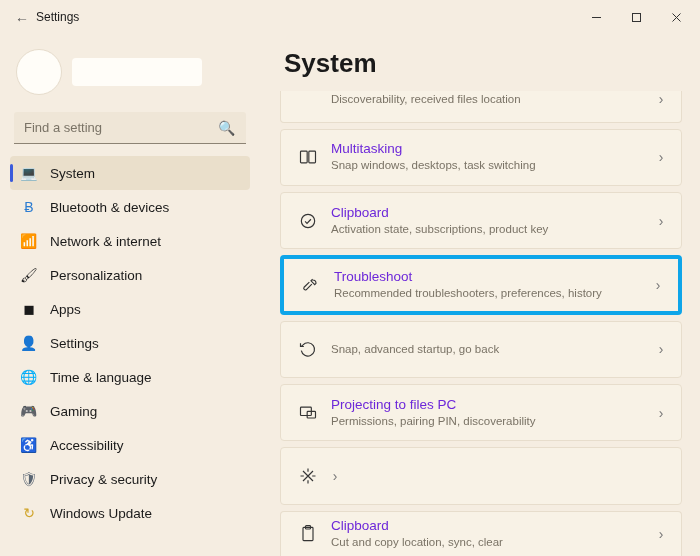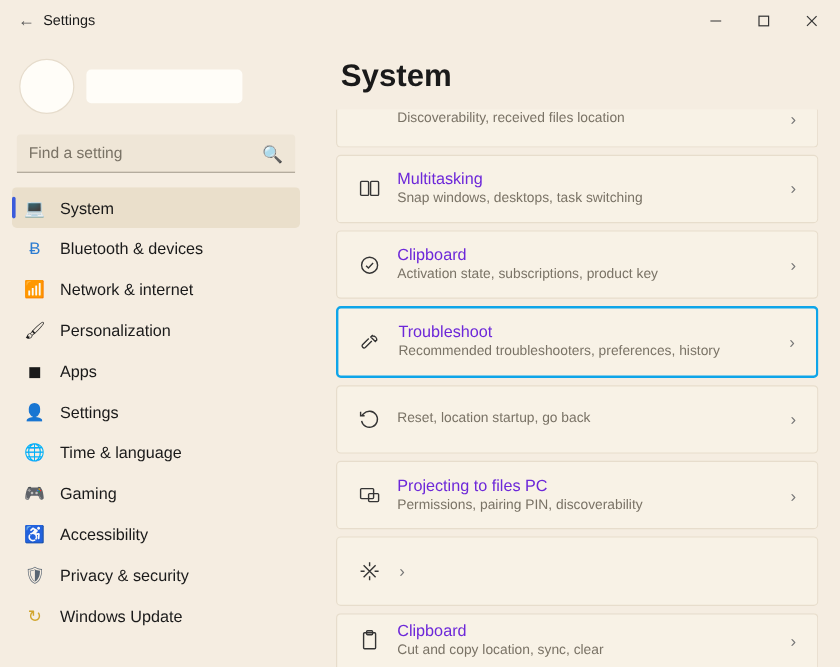--- a/index.html
+++ b/index.html
@@ -54,21 +54,21 @@
       background:#f8f2e6;
       border:1px solid #e7ddcc;
       border-radius:4px;
       display:flex; align-items:center;
       height: 58px;
       padding: 0 10px 0 10px;
       cursor:pointer;
     }
     .card.partial-top { border-top: none; border-radius:0 0 4px 4px; height: 32px; align-items:flex-start; padding-top:0;}
     .card.partial-bot { border-bottom:none; border-radius:4px 4px 0 0; height:46px;justify-content:center;}
-    .card.highlight { border:2px solid #0ea5e9; height:60px;}
+    .card.highlight { border:4px solid #0ea5e9; height:60px;}
     .card-icon { width:34px; display:flex; justify-content:center; color:#353535;}
     .card-icon svg { width:20px; height:20px; stroke:#353535; stroke-width:1.4; fill:none;}
     .card-text { flex:1; padding-left:6px; display:flex; flex-direction:column; justify-content:center;}
     .card-title { font-size:13.5px; color:#6d28d9; line-height:1.2;}
     .card-sub { font-size:11.5px; color:#7a7366; line-height:1.2; margin-top:2px;}
     .chevron { color:#777; font-size:14px; width:20px; text-align:center;}
   </style>
 </head>
 <body>
 
@@ -207,21 +207,21 @@
       </div>
 
       <div class="card">
         <div class="card-icon">
             <svg viewBox="0 0 24 24">
               <path d="M4 14a8 8 0 1 0 2-7l-2 2"></path>
               <path d="M3 5v4h4"></path>
             </svg>
           </div>
         <div class="card-text">
-          <div class="card-sub">Reset, location startup, go back</div>
+          <div class="card-sub">Snap, advanced startup, go back</div>
         </div>
         <div class="chevron">›</div>
       </div>
 
       <div class="card">
         <div class="card-icon">
             <svg viewBox="0 0 24 24">
               <rect x="3" y="5" width="13" height="10" rx="1"></rect>
               <rect x="11" y="10" width="10" height="8" rx="1"></rect>
             </svg>

